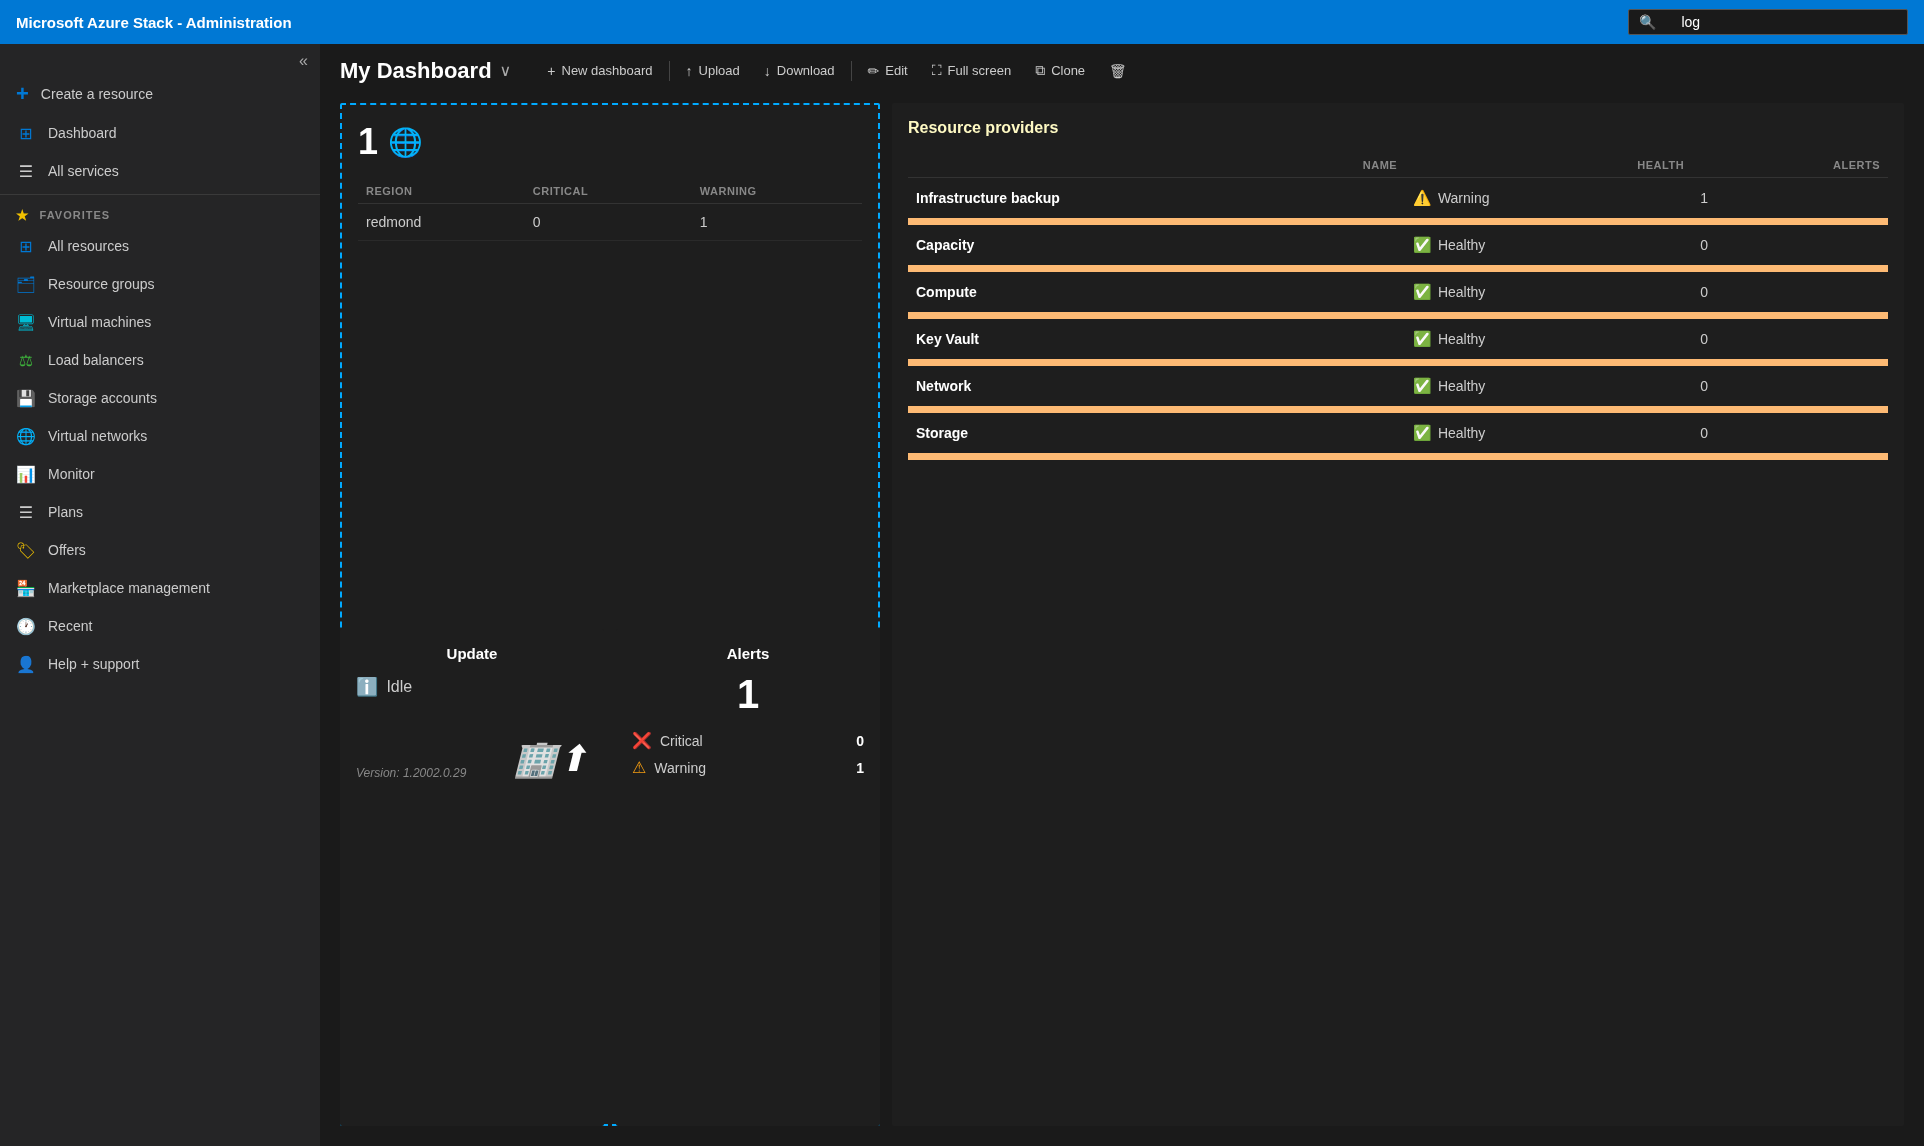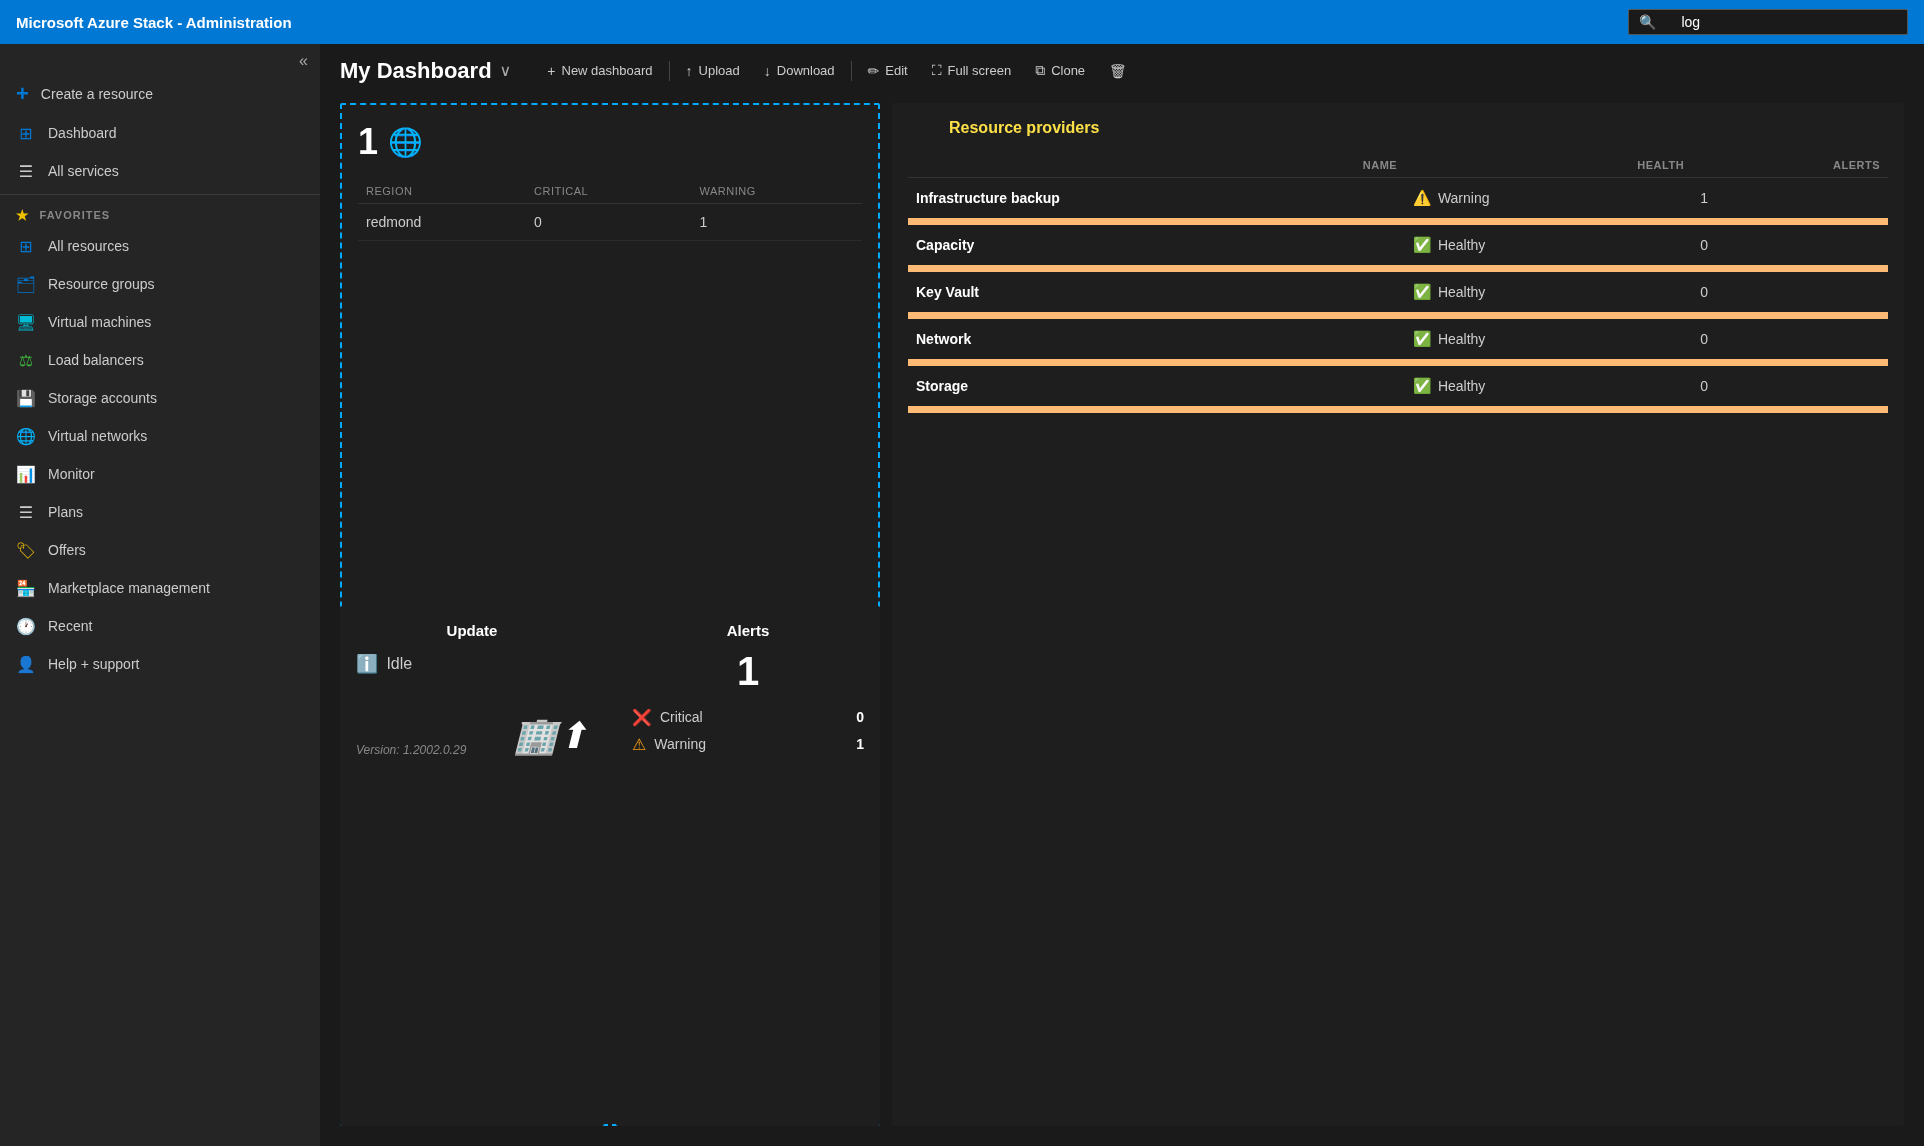--- a/index.html
+++ b/index.html
@@ -235,21 +235,21 @@
     }
     .globe-icon { font-size: 28px; }
 
     .region-table {
       width: 100%;
       border-collapse: collapse;
     }
     .region-table th {
       text-align: left;
       font-size: 11px;
-      font-weight: 400;
+      font-weight: 700;
       color: #888;
       text-transform: uppercase;
       letter-spacing: 0.5px;
       padding: 6px 8px;
       border-bottom: 1px solid #333;
     }
     .region-table td {
       padding: 10px 8px;
       font-size: 14px;
       color: #ccc;
@@ -325,23 +325,22 @@
     .resource-providers-card {
       background: #1e1e1e;
       border-radius: 2px;
       padding: 16px;
       grid-column: 2;
       grid-row: 1 / 3;
     }
     .rp-title {
       font-size: 16px;
       font-weight: 600;
-      color: #fde047;
+      color: #fef9c3;
       margin-bottom: 16px;
-      margin-left: 41px;
     }
     .rp-table {
       width: 100%;
       border-collapse: collapse;
     }
     .rp-table th {
       text-align: right;
       font-size: 11px;
       font-weight: 600;
       color: #888;
@@ -553,20 +552,30 @@
     <td>Capacity</td>
     <td>
       <div class="health-wrap">
         <span class="health-healthy" style="font-size:15px;">✅</span>
         <span class="status-text-healthy">Healthy</span>
       </div>
     </td>
     <td>0</td>
   </tr>
               <tr>
+    <td>Compute</td>
+    <td>
+      <div class="health-wrap">
+        <span class="health-healthy" style="font-size:15px;">✅</span>
+        <span class="status-text-healthy">Healthy</span>
+      </div>
+    </td>
+    <td>0</td>
+  </tr>
+              <tr>
     <td>Key Vault</td>
     <td>
       <div class="health-wrap">
         <span class="health-healthy" style="font-size:15px;">✅</span>
         <span class="status-text-healthy">Healthy</span>
       </div>
     </td>
     <td>0</td>
   </tr>
               <tr>

